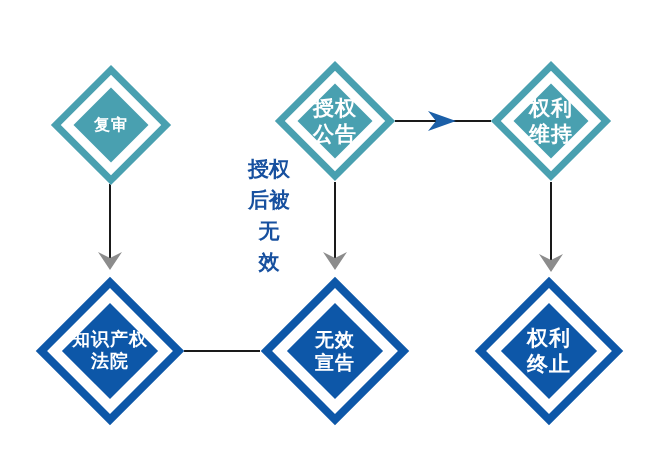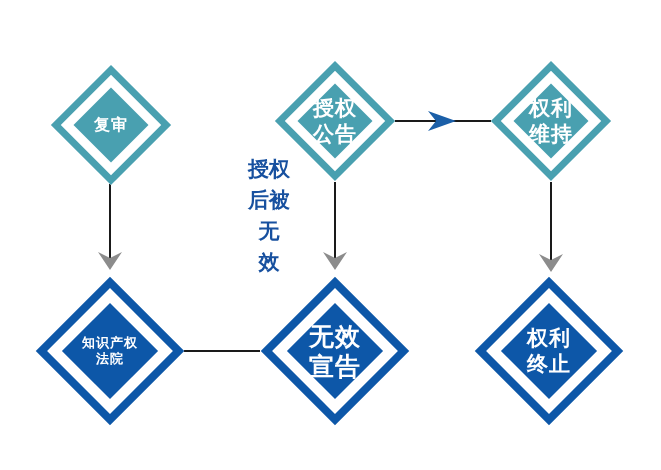--- a/index.html
+++ b/index.html
@@ -104,28 +104,28 @@
   <div class="diamond d-small c-teal" style="left:491px; top:61px">
     <div class="dm-outer"></div>
     <div class="dm-inner"></div>
     <div class="dm-label" style="font-size:21px">权利
 维持</div>
   </div>
 
   <div class="diamond d-big c-blue" style="left:35px; top:276px">
     <div class="dm-outer"></div>
     <div class="dm-inner"></div>
-    <div class="dm-label" style="font-size:13px">知识产权
+    <div class="dm-label" style="font-size:18px">知识产权
 法院</div>
   </div>
 
   <div class="diamond d-big c-blue" style="left:260px; top:276px">
     <div class="dm-outer"></div>
     <div class="dm-inner"></div>
-    <div class="dm-label" style="font-size:25px">无效
+    <div class="dm-label" style="font-size:19px">无效
 宣告</div>
   </div>
 
   <div class="diamond d-big c-blue" style="left:474px; top:276px">
     <div class="dm-outer"></div>
     <div class="dm-inner"></div>
     <div class="dm-label" style="font-size:21px">权利
 终止</div>
   </div>
 

